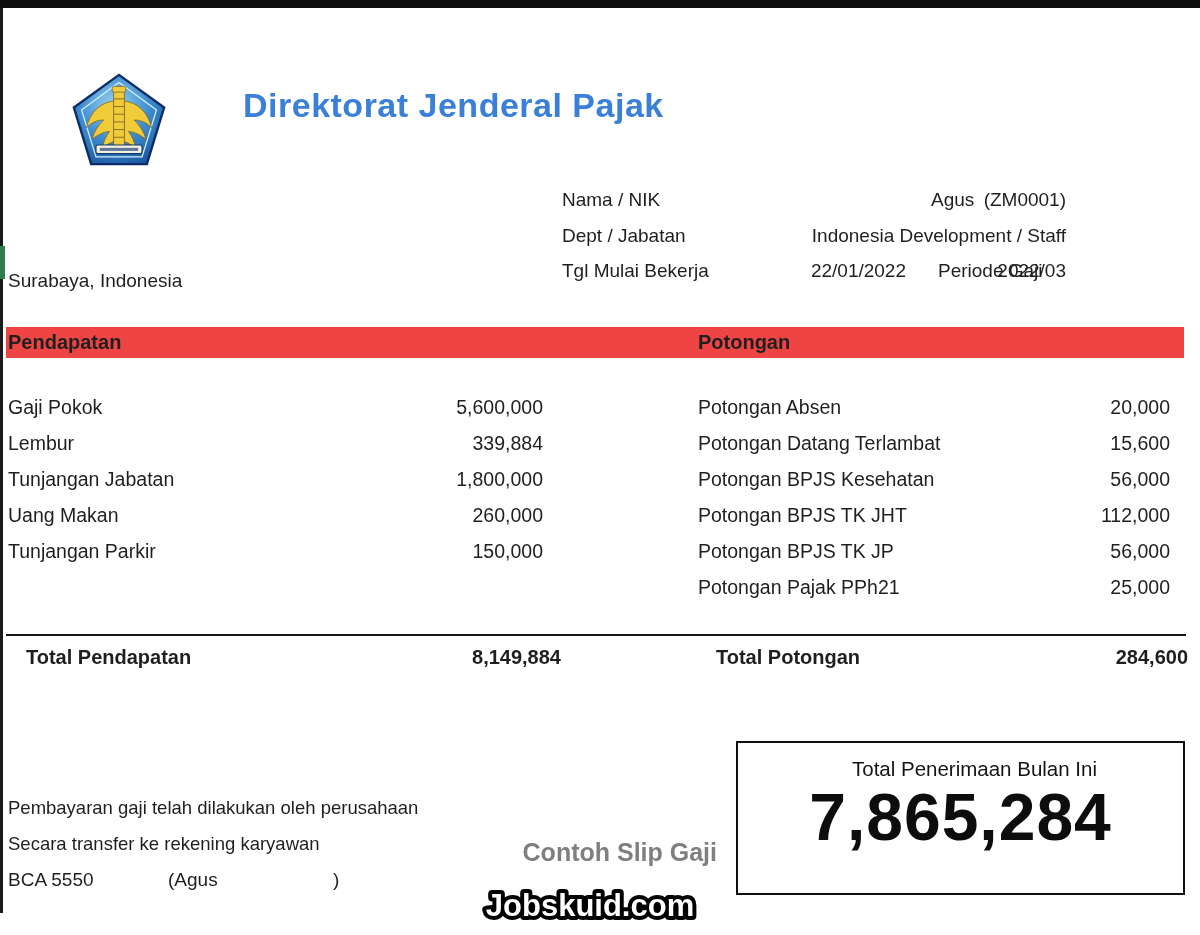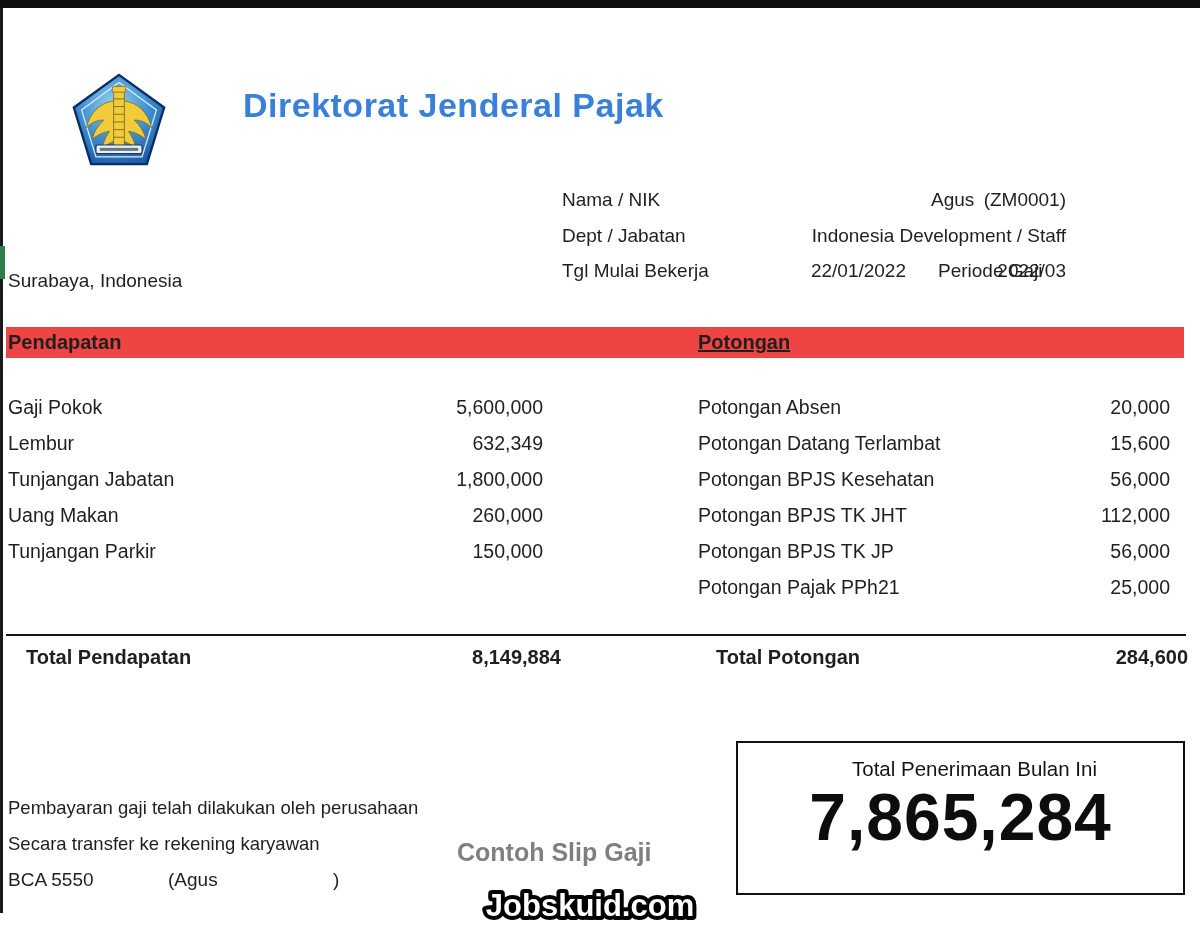--- a/index.html
+++ b/index.html
@@ -27,42 +27,42 @@
   .i-val-right { position:absolute; right:18px; }
   .i-val-date { position:absolute; left:755px; width:151px; text-align:right; }
   .i-label2 { position:absolute; left:938px; }
   .city { position:absolute; left:8px;margin-top:10px; }
 
   .band {
     position:absolute; left:6px; top:327px; width:1178px; height:31px;
     background:#ef4444; font-size:20px; font-weight:bold; line-height:31px;
   }
   .band-left { position:absolute; left:2px; }
-  .band-right { position:absolute; left:692px;text-decoration:underline; }
+  .band-right { position:absolute; left:692px; }
 
   .col { position:absolute; top:389px; }
   .earn-col { left:8px; width:535px; }
   .ded-col { left:698px; width:472px; }
   .item-row { height:36px; display:flex; justify-content:space-between; align-items:center; font-size:19.5px; }
 
   .sep-line { position:absolute; left:6px; top:634px; width:1180px; border-top:2px solid #161616; }
 
   .total-row { position:absolute; top:642px; height:30px; display:flex; justify-content:space-between; align-items:center; font-size:20px; font-weight:bold;margin-left:18px; }
   .earn-total { left:8px; width:535px; }
   .ded-total { left:698px; width:472px; }
 
   .note { position:absolute; left:8px; font-size:18.5px; white-space:nowrap; }
   .note1 { top:797px; } .note2 { top:833px; }
   .bank-row { position:absolute; left:0; top:869px; width:700px; height:24px; font-size:19px; }
   .bank-acct { position:absolute; left:8px; }
   .acct-open { position:absolute; left:168px; }
   .acct-close { position:absolute; left:333px; }
 
   .wm1 {
-    position:absolute; left:457px; top:838px; width:260px; text-align:left;
+    position:absolute; left:457px; top:838px; width:260px; text-align:right;
     font-size:25px; font-weight:bold; color:#7f7f7f; white-space:nowrap;
   }
   .wm2 { position:absolute; left:448px; top:882px; width:284px; height:46px; }
 
   .netpay-box {
     position:absolute; left:736px; top:741px; width:445px; height:150px;
     border:2px solid #101010; background:#ffffff; text-align:center;
   }
   .netpay-label { margin-top:14px; font-size:20.5px; color:#141414;padding-left:28px; }
   .netpay-amount { margin-top:2px; font-size:66px; font-weight:bold; color:#0d0d0d; line-height:1.05; letter-spacing:1px; }
@@ -126,21 +126,21 @@
   <span class="band-right">Potongan</span>
 </div>
 
 <div class="col earn-col">
   <div class="item-row">
     <span>Gaji Pokok</span>
     <span>5,600,000</span>
   </div>
   <div class="item-row">
     <span>Lembur</span>
-    <span>632,349</span>
+    <span>339,884</span>
   </div>
   <div class="item-row">
     <span>Tunjangan Jabatan</span>
     <span>1,800,000</span>
   </div>
   <div class="item-row">
     <span>Uang Makan</span>
     <span>260,000</span>
   </div>
   <div class="item-row">

